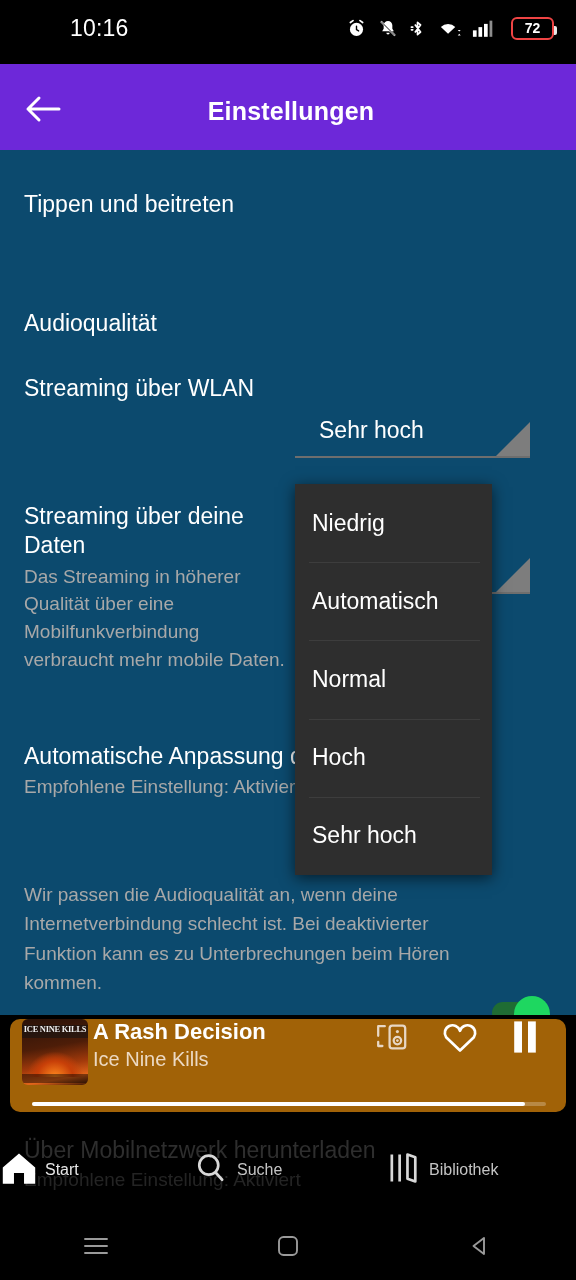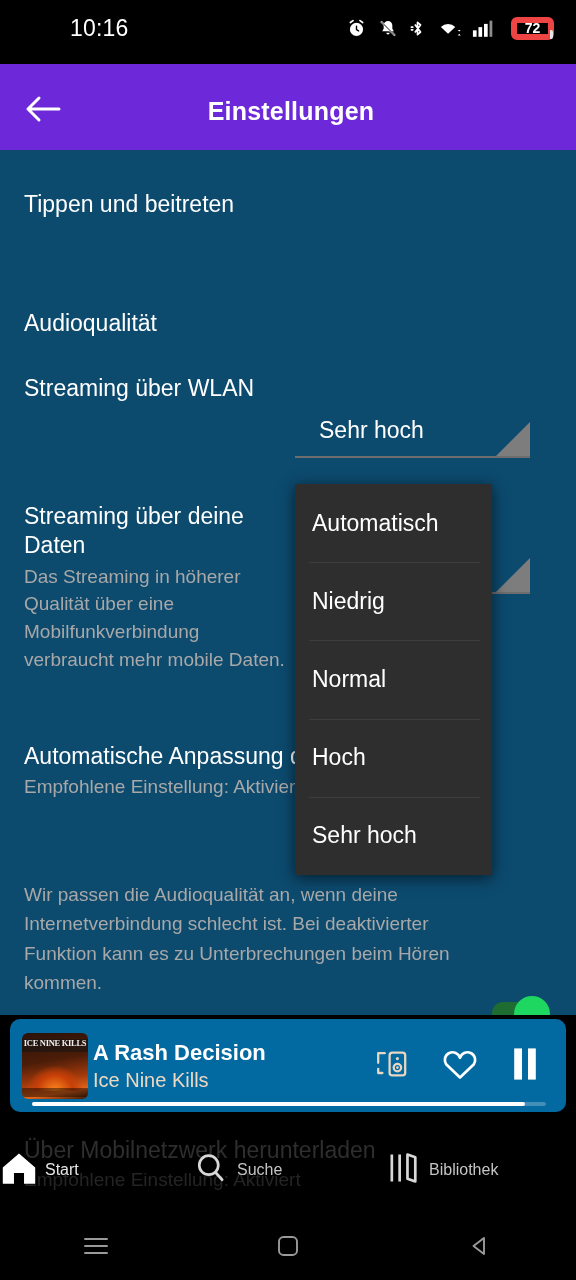--- a/index.html
+++ b/index.html
@@ -15,21 +15,21 @@
   #status-bar{
     position:absolute; left:0; top:0; width:576px; height:56px;
     background:#000; display:flex; align-items:center;
     padding:0 22px; justify-content:space-between;
   }
   #status-clock{ font-size:23px; font-weight:400; letter-spacing:.2px; color:#fff; margin-left:48px;}
   #status-icons{ display:flex; align-items:center; gap:11px; }
   #status-icons svg{ display:block; }
   .batt{
     display:flex; align-items:center; justify-content:center;
-    width:43px; height:23px; border:6px solid #ef4444; border-radius:6px;
+    width:43px; height:23px; border:2px solid #ef4444; border-radius:6px;
     font-size:14px; font-weight:600; color:#fff; margin-left:4px; position:relative;
   }
   .batt:after{
     content:""; position:absolute; right:-5px; top:7px; width:3px; height:9px;
     background:#e8e8e8; border-radius:0 2px 2px 0;
   }
 
   
   #app-bar{
     position:absolute; left:0; top:64px; width:576px; height:94px;
@@ -99,22 +99,22 @@
     position:relative;
   }
   .dd-item + .dd-item:before{
     content:""; position:absolute; left:14px; right:12px; top:0;
     height:1px; background:#3d3d3d;
   }
 
   
   #now-playing{
     position:absolute; left:10px; top:1019px; width:556px; height:93px;
-    background:#0369a1; border-radius:10px; overflow:hidden;
-    display:flex; align-items:center; z-index:30;
+    background:#a16207; border-radius:10px; overflow:hidden;
+    display:flex; align-items:flex-start; z-index:30;
   }
   #album-art{
     width:66px; height:66px; margin-left:12px; border-radius:6px;
     flex:none; position:relative; overflow:hidden;
     background:linear-gradient(170deg,#2a1208 0%,#4d1d08 42%,#a33a0b 68%,#e2651a 86%,#3a1605 100%);
   }
   #album-art .art-band{
     position:absolute; left:0; right:0; top:6px; height:13px;
     background:#141414; opacity:.55;
   }
@@ -259,24 +259,24 @@
   </div>
 
   <div id="auto-toggle">
     <span class="track"></span>
     <span class="thumb"></span>
   </div>
 </div>
 
 <div id="quality-dropdown">
   <div class="dd-item">
+    <span>Niedrig</span>
+  </div>
+  <div class="dd-item">
     <span>Automatisch</span>
-  </div>
-  <div class="dd-item">
-    <span>Niedrig</span>
   </div>
   <div class="dd-item">
     <span>Normal</span>
   </div>
   <div class="dd-item">
     <span>Hoch</span>
   </div>
   <div class="dd-item">
     <span>Sehr hoch</span>
   </div>

